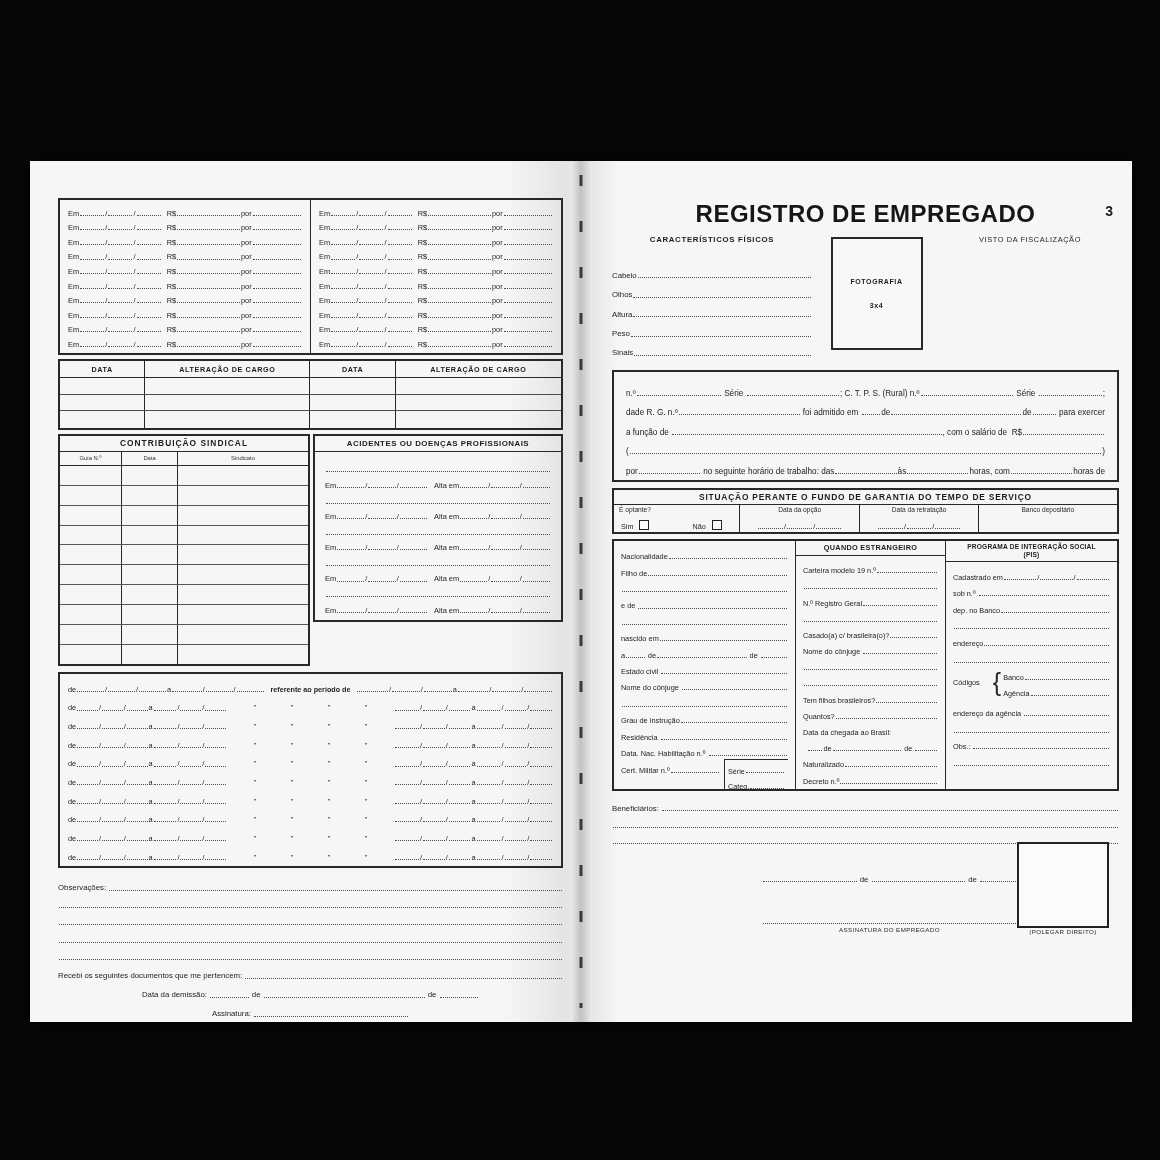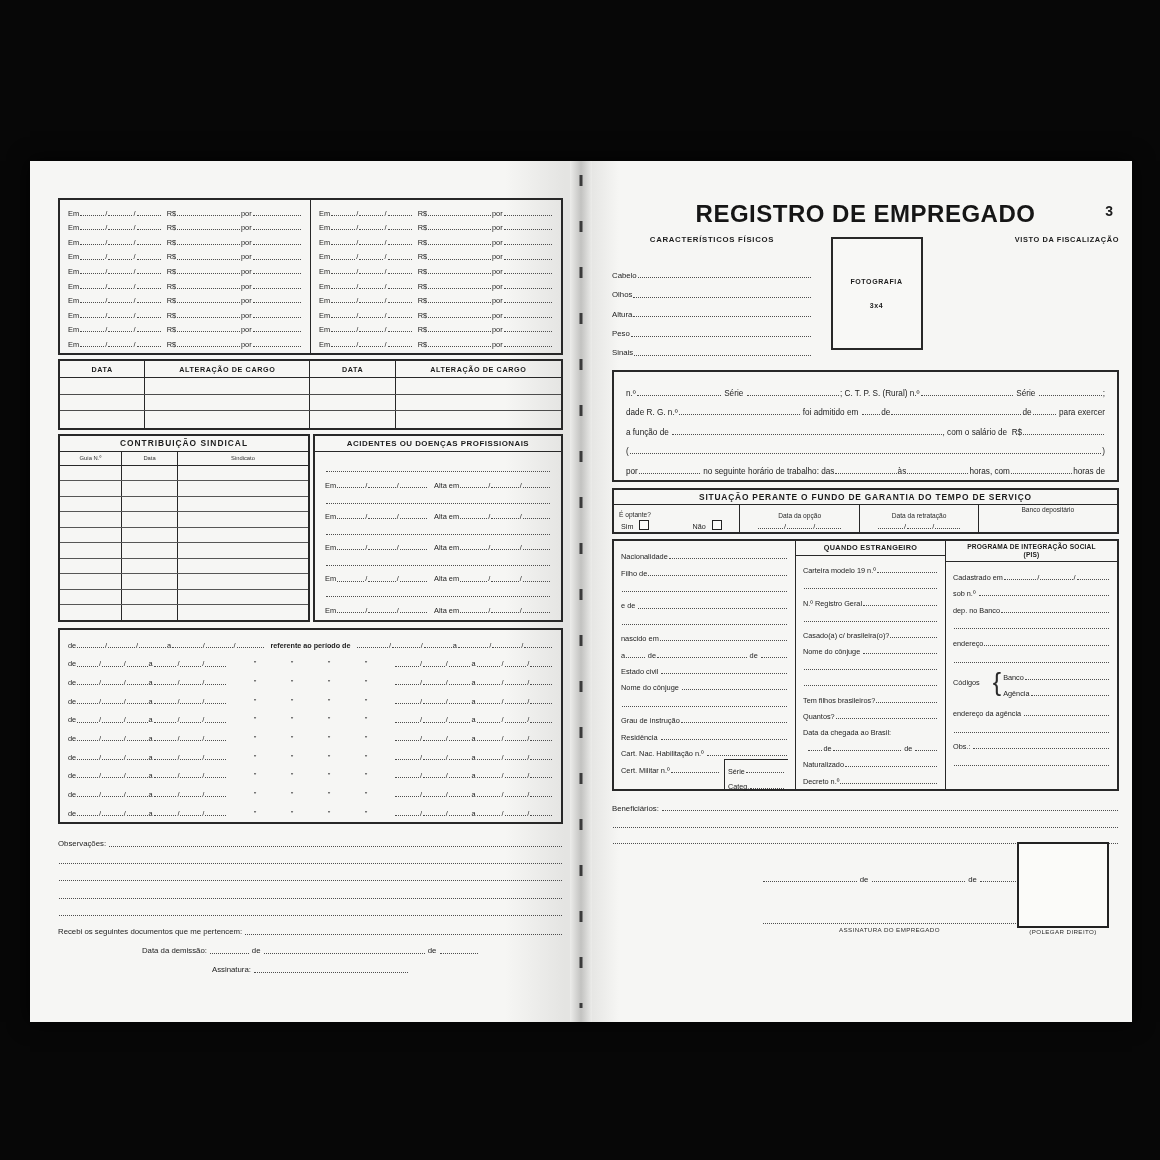--- a/index.html
+++ b/index.html
@@ -35,21 +35,21 @@
   .cargo-head{display:flex;height:17px;border-bottom:1.5px solid #282828}
   .ch{display:flex;align-items:center;justify-content:center;font-weight:bold;font-size:7.2px;letter-spacing:.6px;border-right:1.5px solid #282828}
   .w-data{width:17%}.w-alt{width:33%}
   .ch.lastc,.cc.lastc{border-right:none}
   .cargo-rows{display:flex;flex-direction:column}
   .cargo-row{display:flex;height:16.6px;border-bottom:1px solid #4c4c4c}
   .cargo-rows .cargo-row:last-child{border-bottom:none}
   .cc{border-right:1.5px solid #282828}
 
   .duo{margin-top:4px;display:flex;justify-content:space-between}
-  .sind{width:252px;height:188px;display:flex;flex-direction:column}
+  .sind{width:252px;height:232px;display:flex;flex-direction:column}
   .sind-title{height:16px;border-bottom:1.5px solid #282828;display:flex;align-items:center;justify-content:center;font-weight:bold;font-size:8.4px;letter-spacing:1px}
   .sind-head{display:flex;height:14px;border-bottom:1px solid #282828}
   .sh{display:flex;align-items:center;justify-content:center;font-size:5.8px;color:#333;border-right:1px solid #282828}
   .sh.c1{width:62px}.sh.c2{width:56px}.sh.c3{flex:1;border-right:none}
   .sind-rows{flex:1;display:flex;flex-direction:column}
   .sind-row{flex:1;display:flex;border-bottom:1px solid #565656}
   .sind-rows .sind-row:last-child{border-bottom:none}
   .sc{border-right:1px solid #282828}
   .sc.c1{width:62px}.sc.c2{width:56px}.sc.c3{flex:1;border-right:none}
 
@@ -73,27 +73,27 @@
   
   .rp-titlerow{position:relative;height:32px;display:flex;align-items:center;justify-content:center}
   .rp-title{font-size:24px;font-weight:bold;letter-spacing:.5px;color:#161616}
   .rp-num{position:absolute;right:6px;top:5px;font-size:14px;font-weight:bold}
   .fis-row{display:flex;height:136px;margin-top:2px}
   .fis-left{width:200px;padding-top:3px}
   .fis-title{font-weight:bold;font-size:7.8px;letter-spacing:.7px;text-align:center;margin-bottom:17px}
   .fisline{height:19.4px;font-size:7.8px}
   .foto-wrap{flex:1;display:flex;justify-content:center}
   .foto-box{width:92px;height:113px;border:2px solid #282828;margin-top:5px;display:flex;flex-direction:column;align-items:center;justify-content:center;gap:17px;font-size:7px;font-weight:bold;letter-spacing:.6px;background:#f8f8f6}
-  .visto{width:178px;text-align:right;padding-top:3px;font-weight:bold;font-size:7.4px;letter-spacing:.6px}
+  .visto{width:178px;text-align:center;padding-top:3px;font-weight:normal;font-size:7.4px;letter-spacing:.6px}
   .admission{margin-top:2px;padding:6px 12px 4px}
   .admission .fline{height:19.6px;font-size:8.2px}
   .fgts{margin-top:6px}
   .fgts-title{height:15px;border-bottom:1.5px solid #282828;display:flex;align-items:center;justify-content:center;font-weight:bold;font-size:8.4px;letter-spacing:.8px}
   .fgts-cols{display:flex;height:27px}
-  .fgts-c{border-right:1.5px solid #282828;padding:1px 5px;display:flex;flex-direction:column;justify-content:flex-end}
+  .fgts-c{border-right:1.5px solid #282828;padding:1px 5px;display:flex;flex-direction:column;justify-content:space-between}
   .fgts-c.c1{width:25%}.fgts-c.c2{width:24%}.fgts-c.c3{width:23.5%}.fgts-c.c4{flex:1;border-right:none;justify-content:flex-start}
   .fgts-lbl{font-size:6.6px;text-align:center;color:#2a2a2a}
   .fgts-c.c1 .fgts-lbl{text-align:left}
   .optline{height:13px;font-size:7.2px}
   .dateline{height:12px;font-size:7.2px}
   .threecol{margin-top:5px;display:flex;height:252px}
   .tc{height:100%}
   .colA{width:182px;border-right:1.5px solid #282828;padding:4px 7px 0}
   .colB{width:150px;border-right:1.5px solid #282828}
   .colC{flex:1}
@@ -1209,21 +1209,21 @@
             </div>
             <div class="fline">
               <span class="lbl">Grau de instrução</span>
               <span class="fill" style="flex-grow: 1;"></span>
             </div>
             <div class="fline">
               <span class="lbl">Residência </span>
               <span class="fill" style="flex-grow: 1;"></span>
             </div>
             <div class="fline">
-              <span class="lbl">Cart. Nac. Habilitação n.º </span>
+              <span class="lbl">Data. Nac. Habilitação n.º </span>
               <span class="fill" style="flex-grow: 1;"></span>
             </div>
           </div>
         <div class="milrow">
           <div class="fline milline" data-line="right_page.pessoal.militar_segments">
               <span class="lbl">Cert. Militar n.º</span>
               <span class="fill" style="flex-grow: 1;"></span>
             </div>
           <div class="sercat">
             <div class="fline" data-line="right_page.pessoal.serie_segments">

